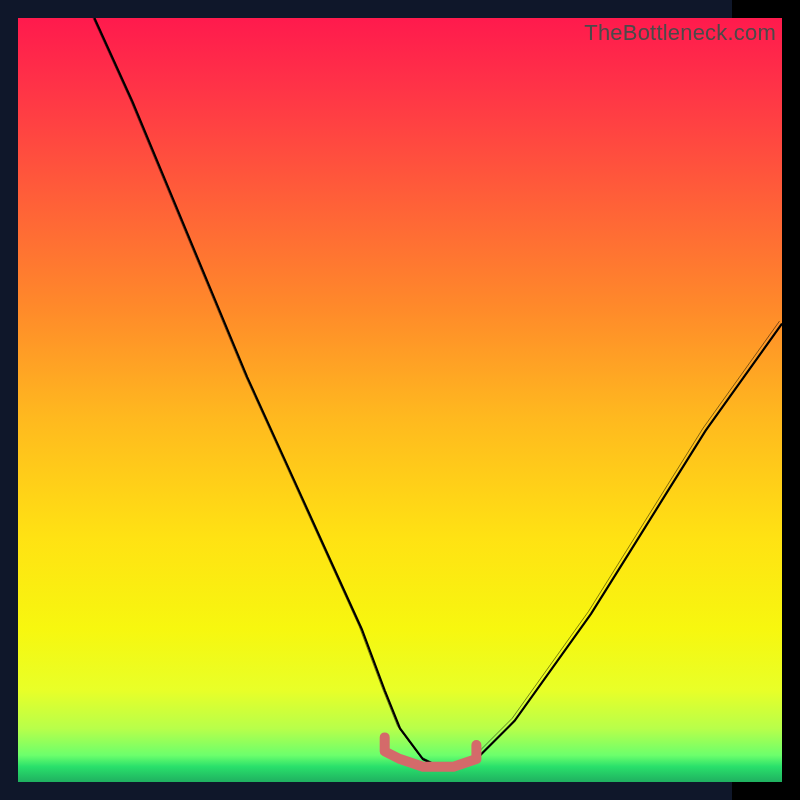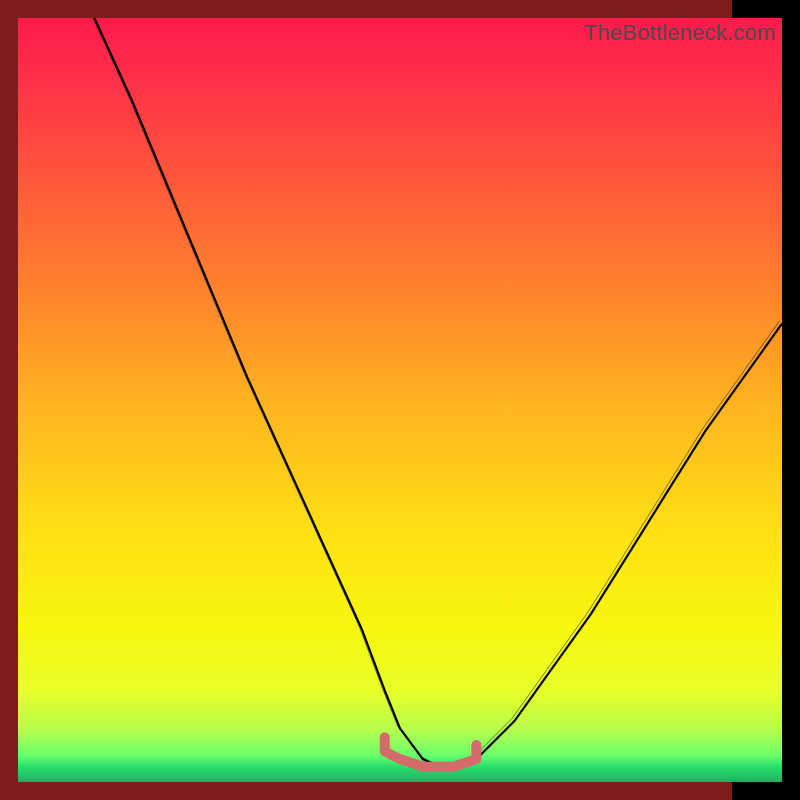--- a/index.html
+++ b/index.html
@@ -8,21 +8,21 @@
     width: 800px;
     height: 800px;
     background: #000;
     overflow: hidden;
     font-family: Arial, Helvetica, sans-serif;
   }
   .frame {
     position: relative;
     width: 732px;
     height: 800px;
-    background: #7f1d1d;
+    background: #0f172a;
   }
   .plot-area {
     position: absolute;
     left: 18px;
     top: 18px;
     width: 764px;
     height: 764px;
     
     background: linear-gradient(
       to bottom,

